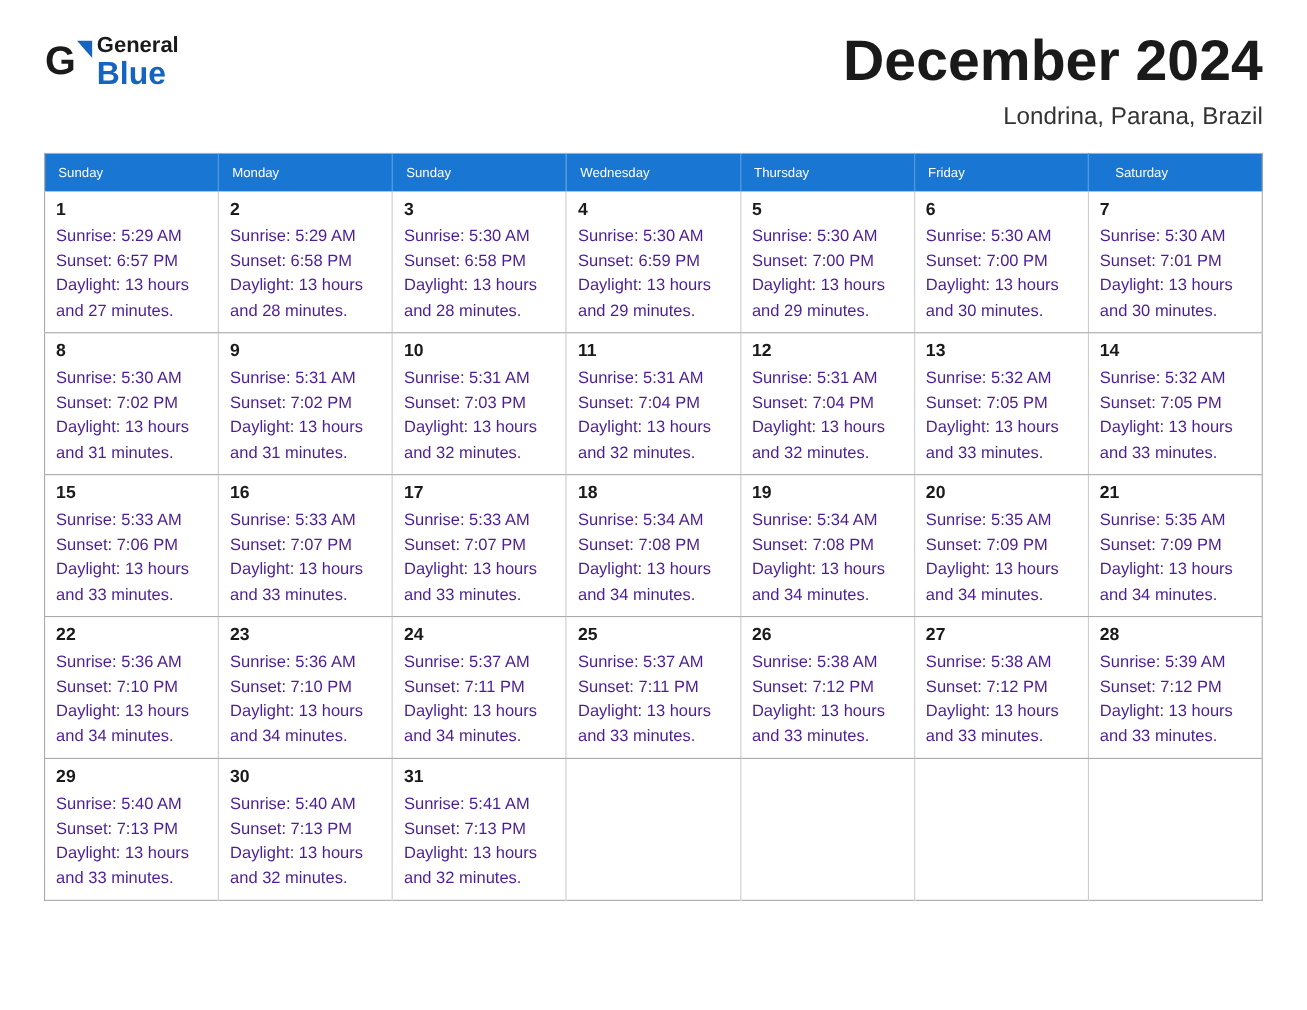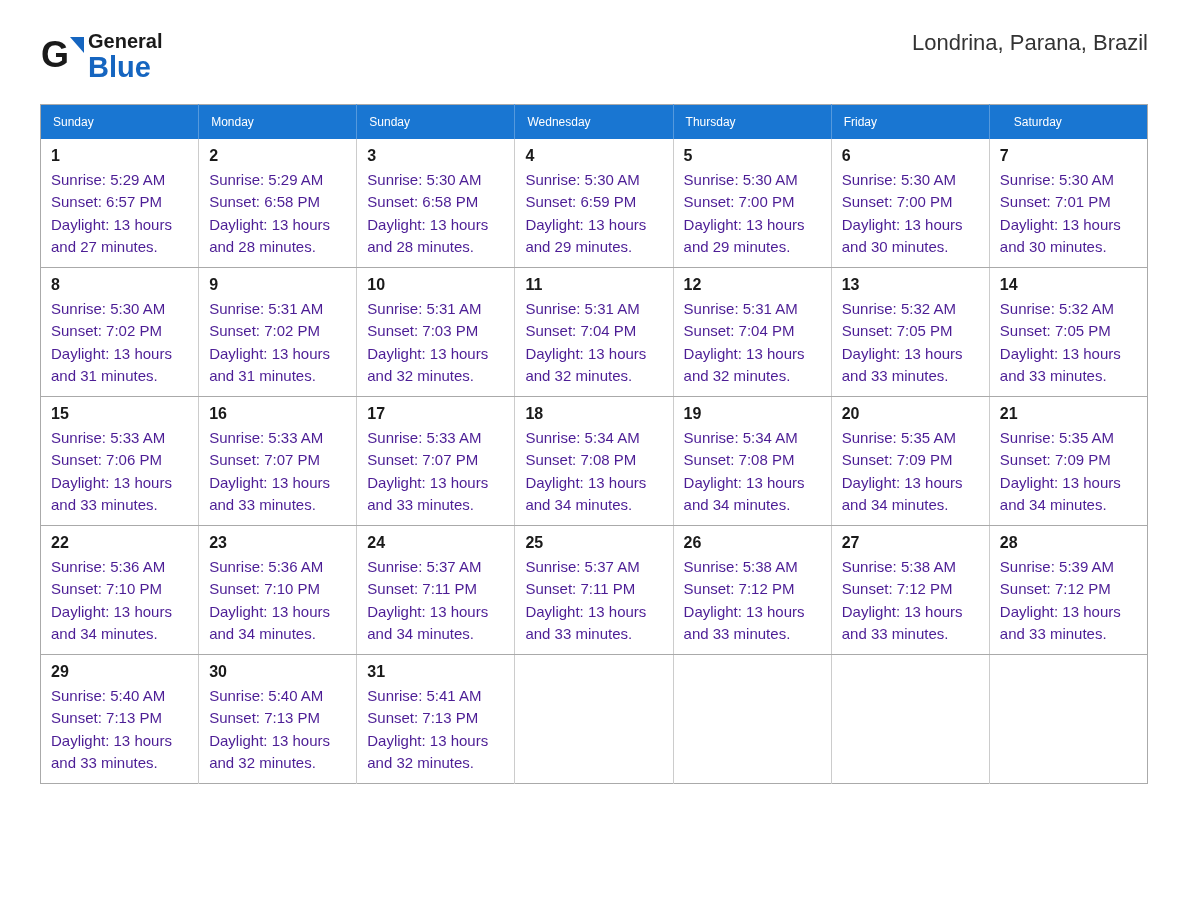--- a/index.html
+++ b/index.html
@@ -25,21 +25,21 @@
     }
     .month-title {
       font-size: 52px;
       font-weight: bold;
       color: #1a1a1a;
       line-height: 1;
     }
     .location-title {
       font-size: 22px;
       color: #333;
-      margin-top: 0;
+      margin-top: 11px;
     }
     .calendar-table {
       width: 100%;
       border-collapse: collapse;
       border: 1px solid #aaa;
     }
     .calendar-table th {
       background-color: #1976d2;
       color: #ffffff;
       padding: 10px 12px;
@@ -95,20 +95,21 @@
     <text x="1" y="32" font-size="36" font-weight="900" fill="#1a1a1a" font-family="Arial, sans-serif">G</text>
     <polygon points="30,2 44,2 44,18" fill="#1565c0"></polygon>
   </svg>
   <div>
     <div style="font-size:20px; font-weight:bold; color:#1a1a1a; line-height:1.1;">General</div>
     <div style="font-size:29px; font-weight:bold; color:#1565c0; line-height:1.1;">Blue</div>
   </div>
 </div>
 </div>
   <div class="title-area">
+    <div class="month-title">December 2024</div>
     <div class="location-title">Londrina, Parana, Brazil</div>
   </div>
 </div>
 
 <table class="calendar-table">
   <thead>
     <tr>
     <th>Sunday</th>
         <th>Monday</th>
         <th>Sunday</th>

